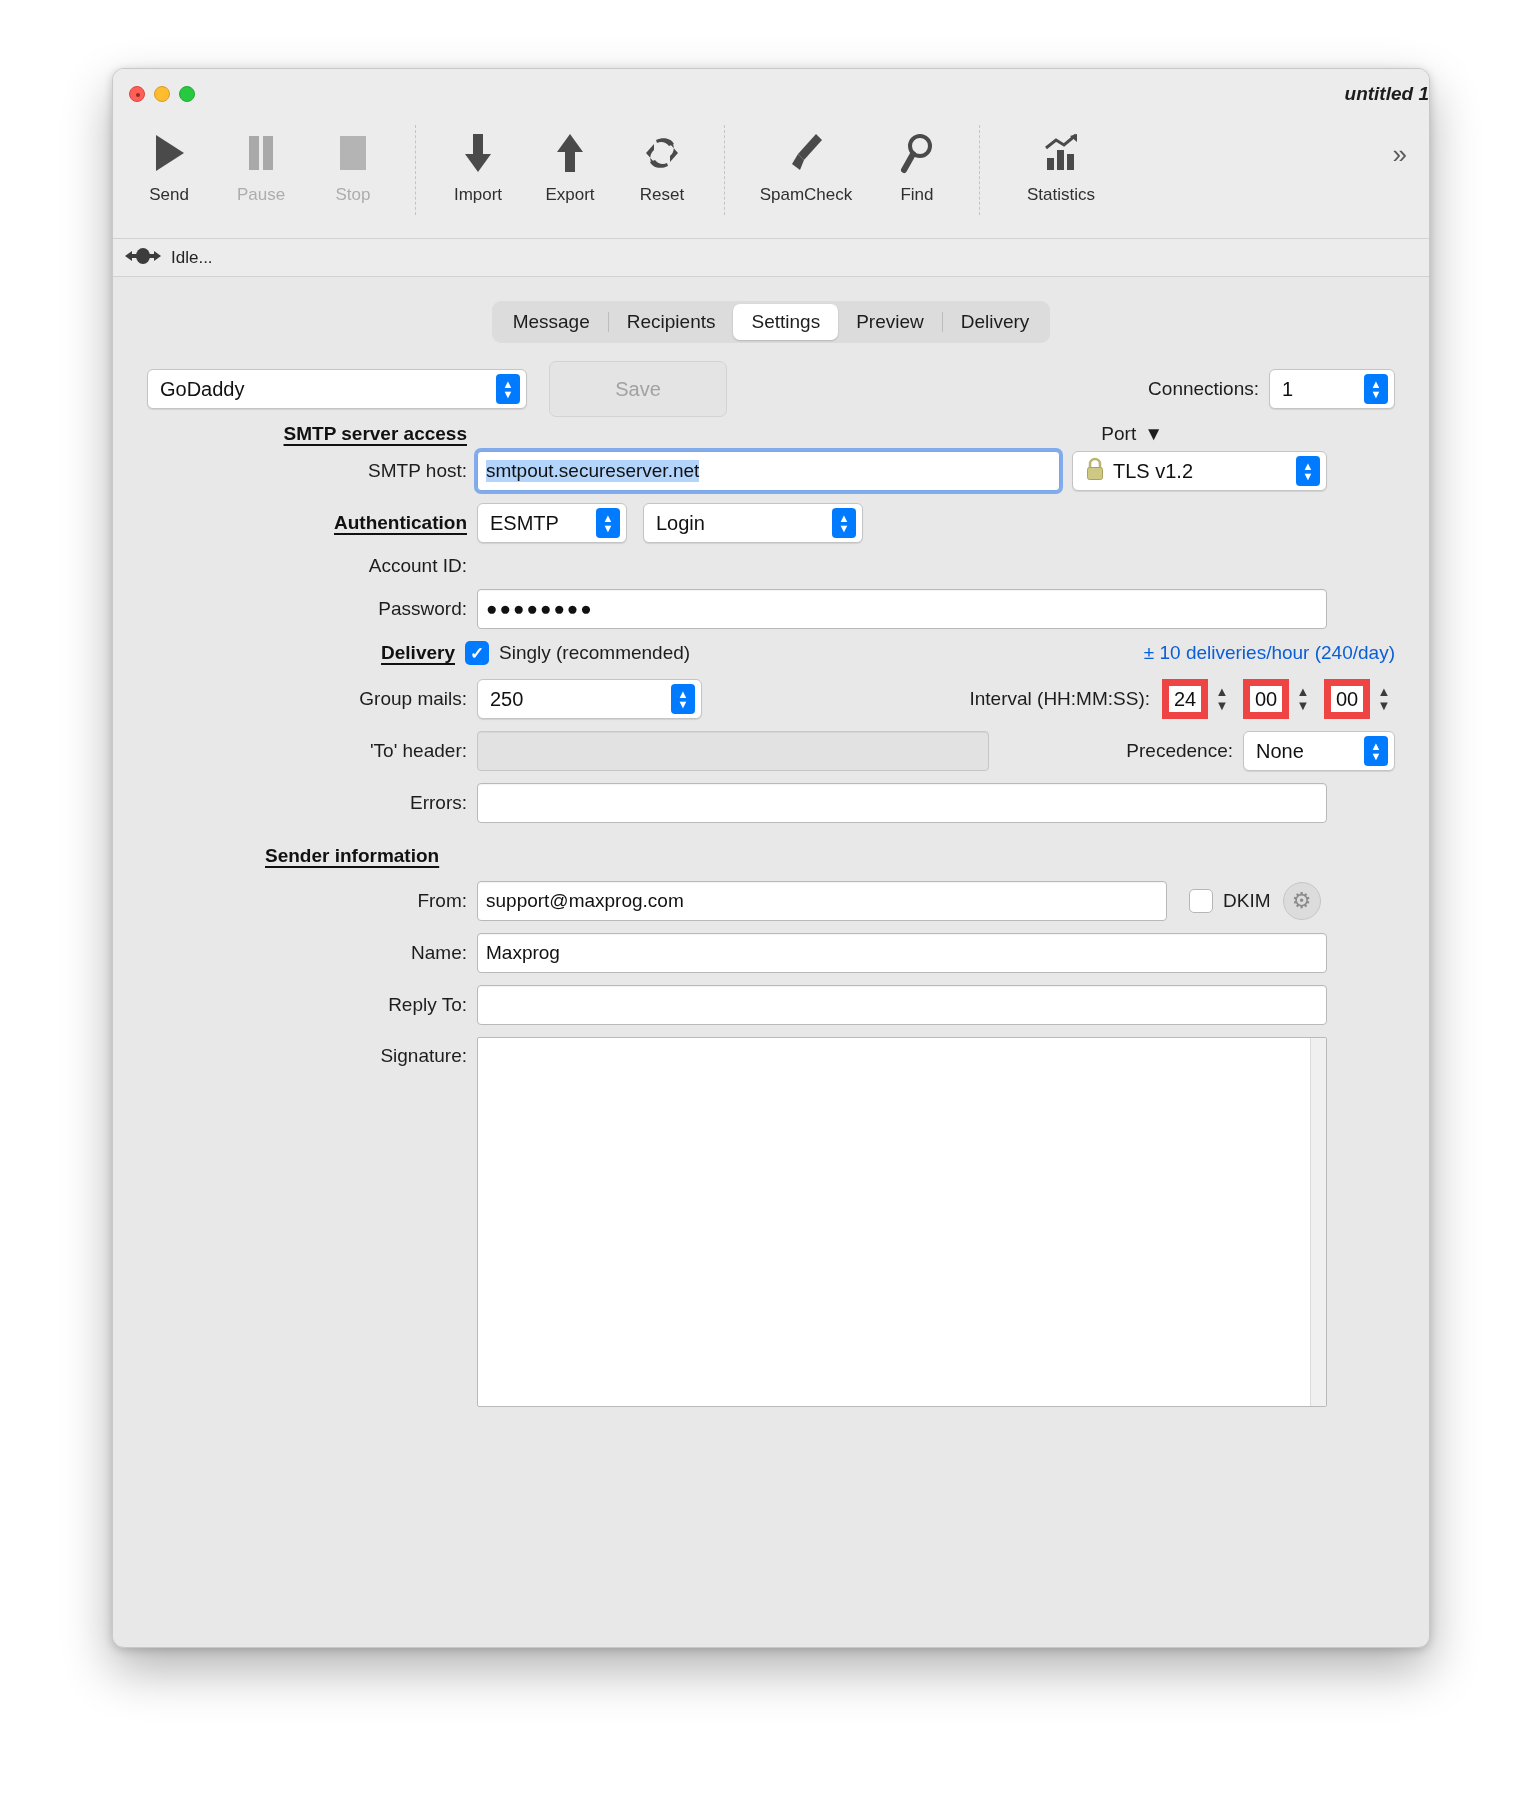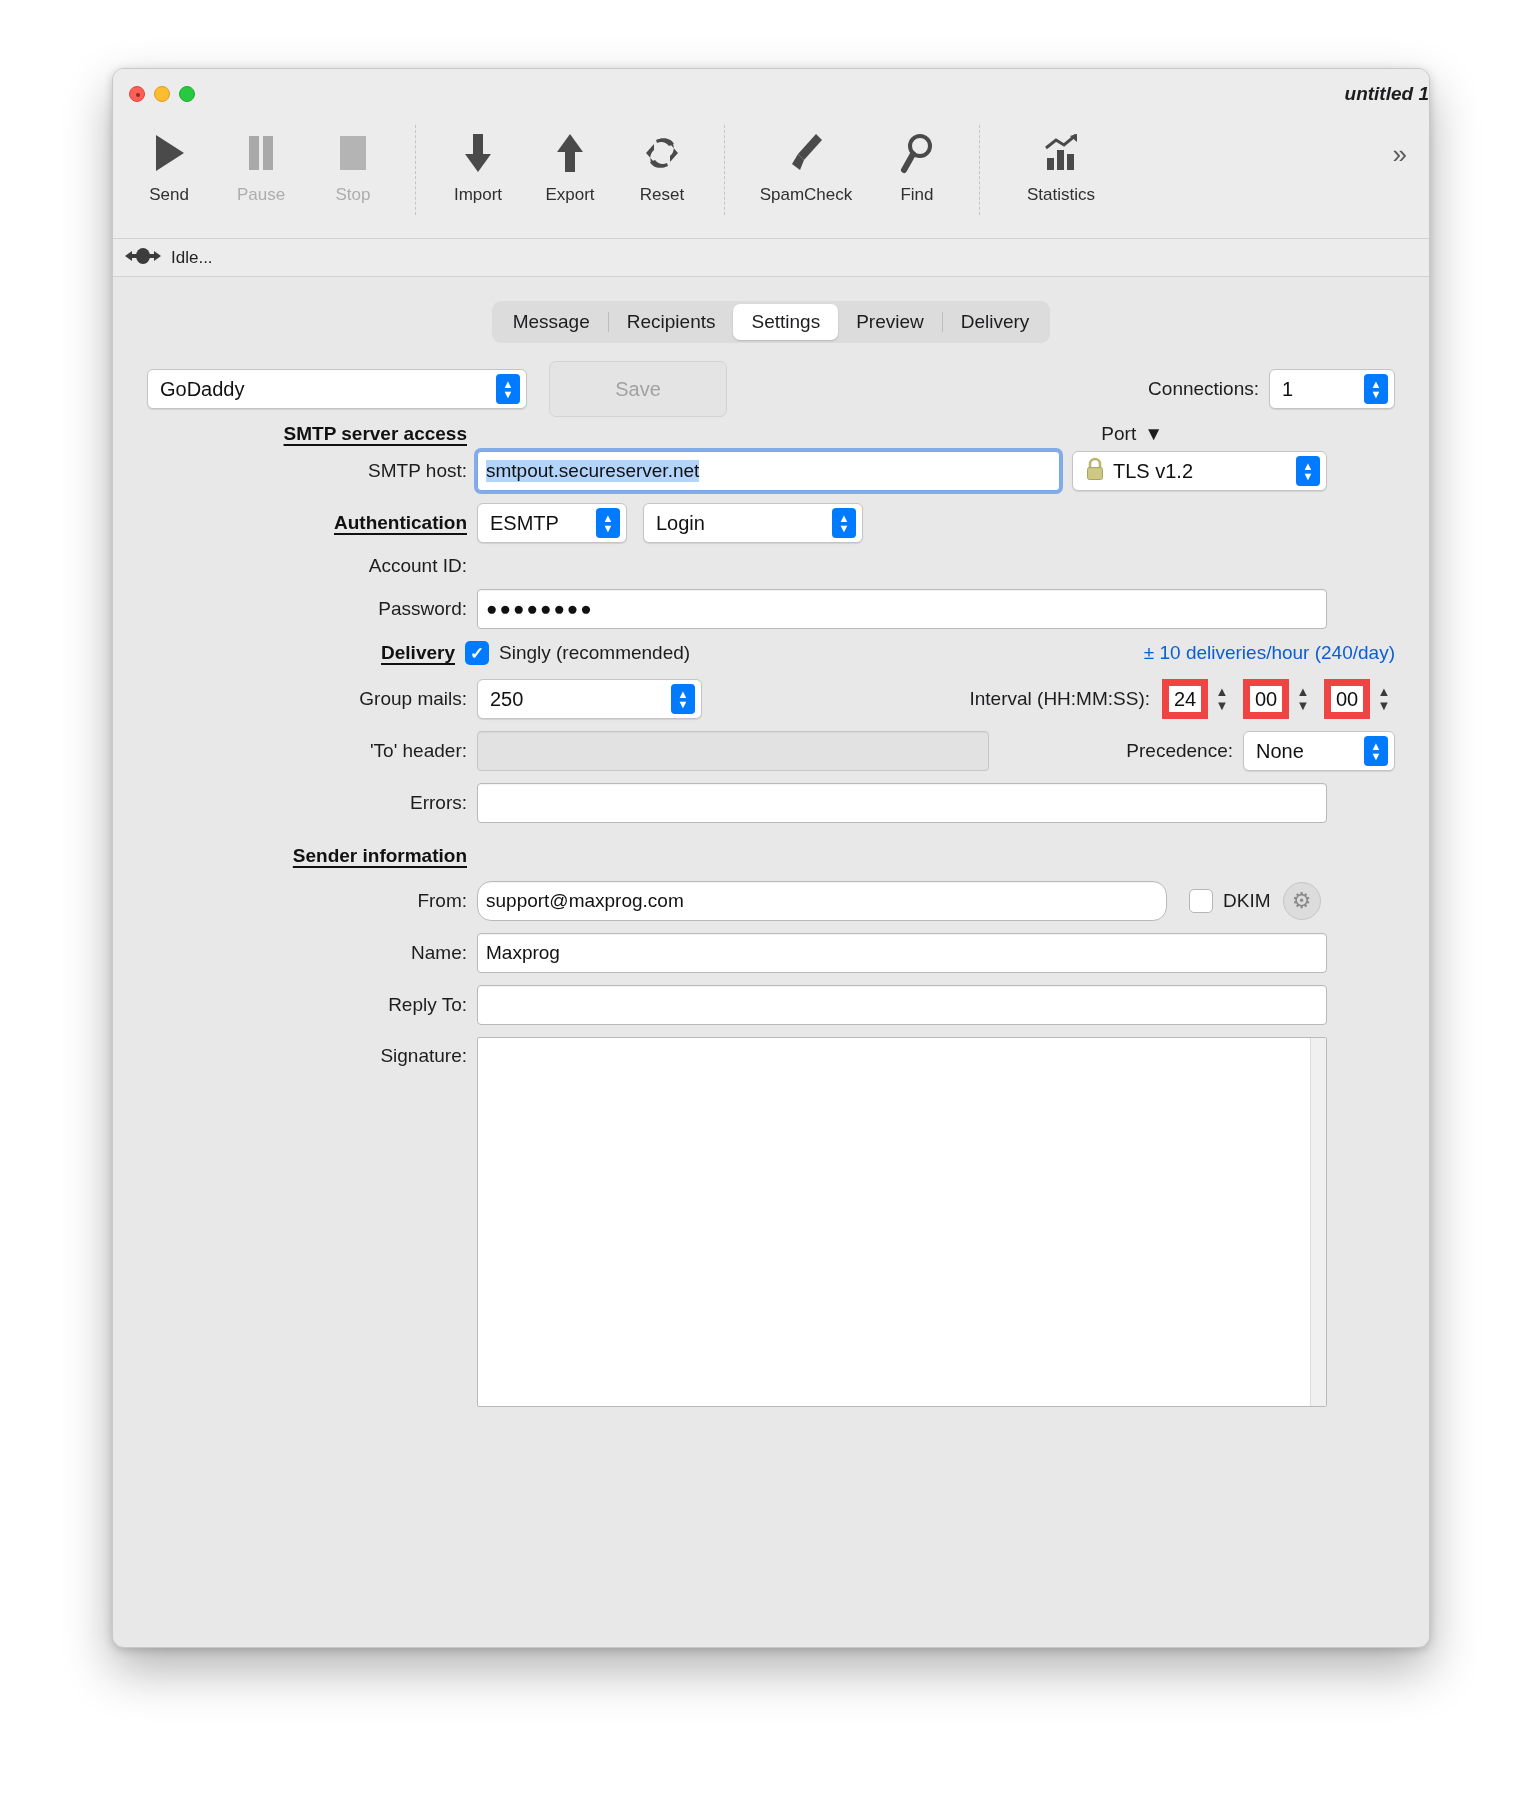--- a/index.html
+++ b/index.html
@@ -447,26 +447,26 @@
         </div>
 
         <div class="row" style="margin-bottom:22px;">
           <div class="lbl-right w-label">Errors:</div>
           <div class="txt" style="width:850px;">
             <span></span>
           </div>
         </div>
 
         <div class="row" style="margin-bottom:14px;">
-          <div class="section-head w-label" style="text-align:right;padding-left:118px;">Sender information</div>
+          <div class="section-head w-label" style="text-align:left;padding-left:118px;">Sender information</div>
         </div>
 
         <div class="row">
           <div class="lbl-right w-label">From:</div>
-          <div class="txt" style="width:690px;border-radius:14px;">
+          <div class="txt" style="width:690px;">
             <span>support@maxprog.com</span>
           </div>
           <div class="checkbox off" style="margin-left:22px;"></div>
           <span class="label-note" style="margin-left:10px;">DKIM</span>
           <div class="gear" style="margin-left:12px;">⚙</div>
         </div>
 
         <div class="row">
           <div class="lbl-right w-label">Name:</div>
           <div class="txt" style="width:850px;">

